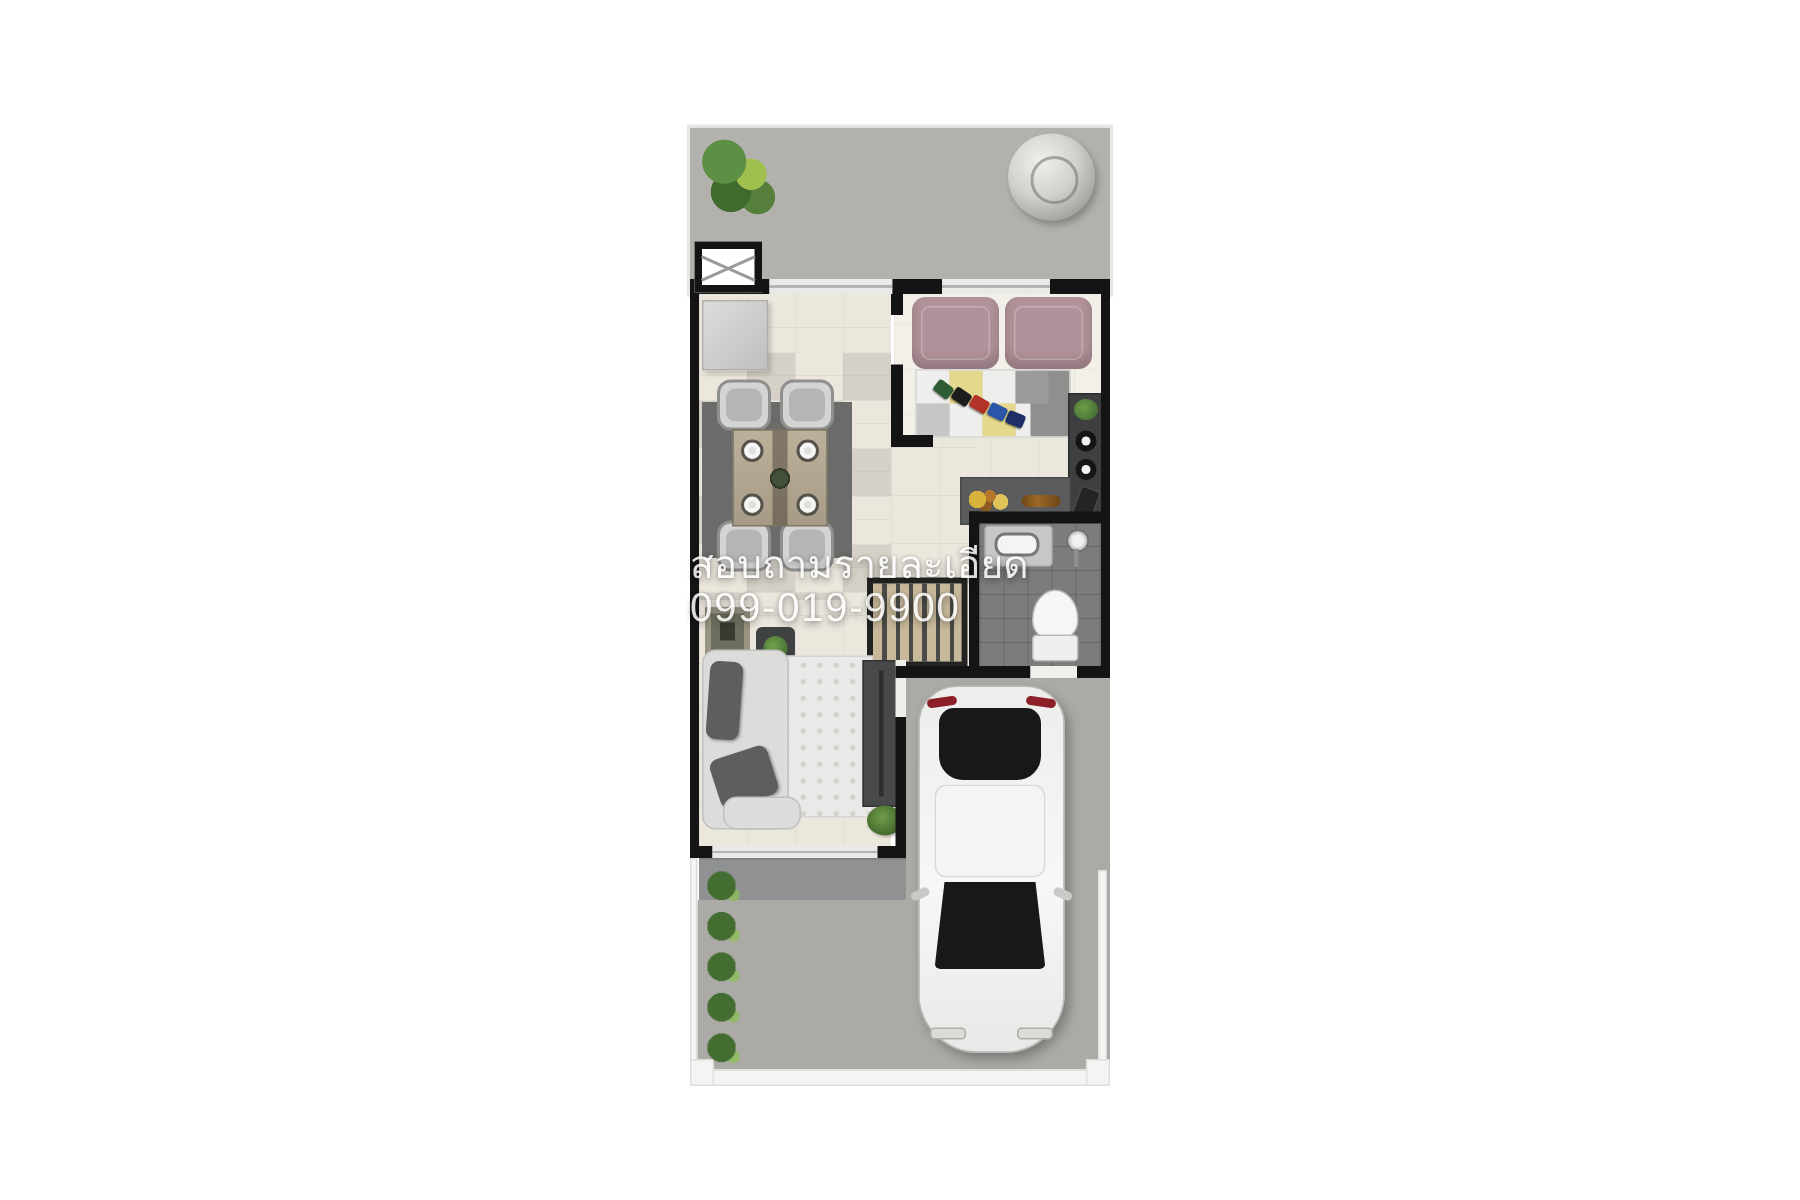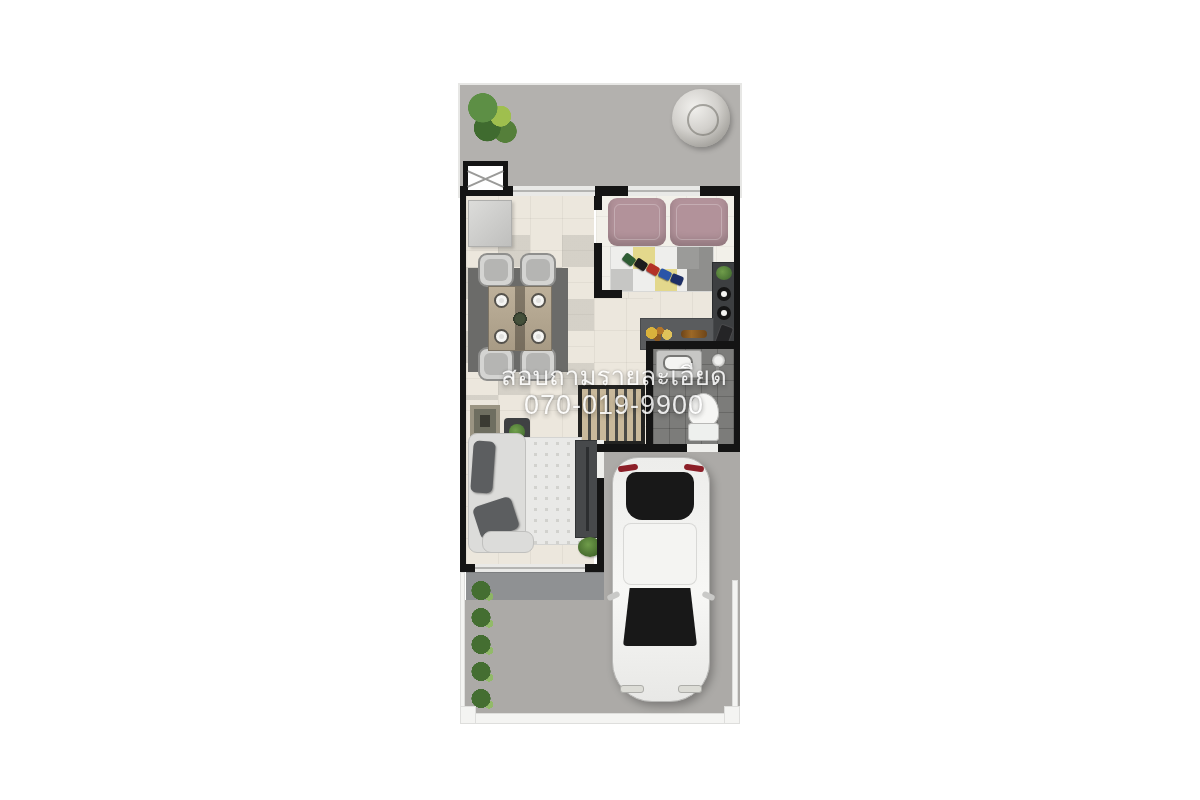--- a/index.html
+++ b/index.html
@@ -128,21 +128,21 @@
   .tail{position:absolute;top:8px;width:20px;height:6px;background:#8c1f28;border-radius:3px;}
   .rear-glass{position:absolute;left:14px;top:15px;width:68px;height:48px;background:var(--glass-dark,#181818);
       border-radius:10px 10px 16px 16px;}
   .roof{position:absolute;left:11px;top:66px;width:74px;height:62px;background:#f4f4f2;border-radius:8px;
       box-shadow:inset 0 0 0 1px #d8d8d6;}
   .windshield{position:absolute;left:11px;top:131px;width:74px;height:58px;background:var(--glass-dark,#181818);
       clip-path:polygon(9% 0,91% 0,100% 100%,0 100%);border-radius:4px;}
   .mirror{position:absolute;top:136px;width:13px;height:6px;background:#c9c9c7;border-radius:3px;}
   .headlight{position:absolute;bottom:9px;width:22px;height:6px;background:#dcdcd6;border:1px solid #adada9;border-radius:3px;}
   
-  .watermark{left:0;top:276px;width:308px;text-align:center;z-index:50;
+  .watermark{left:0;top:276px;width:308px;text-align:left;z-index:50;
       color:var(--watermark-color,#fff);opacity:.85;
       text-shadow:0 2px 5px rgba(0,0,0,.45),0 0 2px rgba(0,0,0,.3);}
   .wm1{font-size:26px;line-height:30px;}
   .wm2{font-size:24px;line-height:27px;}
   .wm3{font-size:27px;line-height:29px;letter-spacing:1px;}
 </style>
 </head>
 <body>
 
 <div class="page">
@@ -252,17 +252,17 @@
       <div class="roof"></div>
       <div class="windshield"></div>
       <span class="mirror" style="left:-5px;transform:rotate(-24deg);"></span>
       <span class="mirror" style="right:-5px;transform:rotate(24deg);"></span>
       <span class="headlight" style="left:8px;"></span>
       <span class="headlight" style="right:8px;"></span>
     </div>
 
     <div class="abs watermark">
       <div class="wm1">สอบถามรายละเอียด</div>
-      <div class="wm3">070-019-9900</div>
+      <div class="wm3">099-019-9900</div>
     </div>
 
   </div>
 </div>
 
 </body></html>

